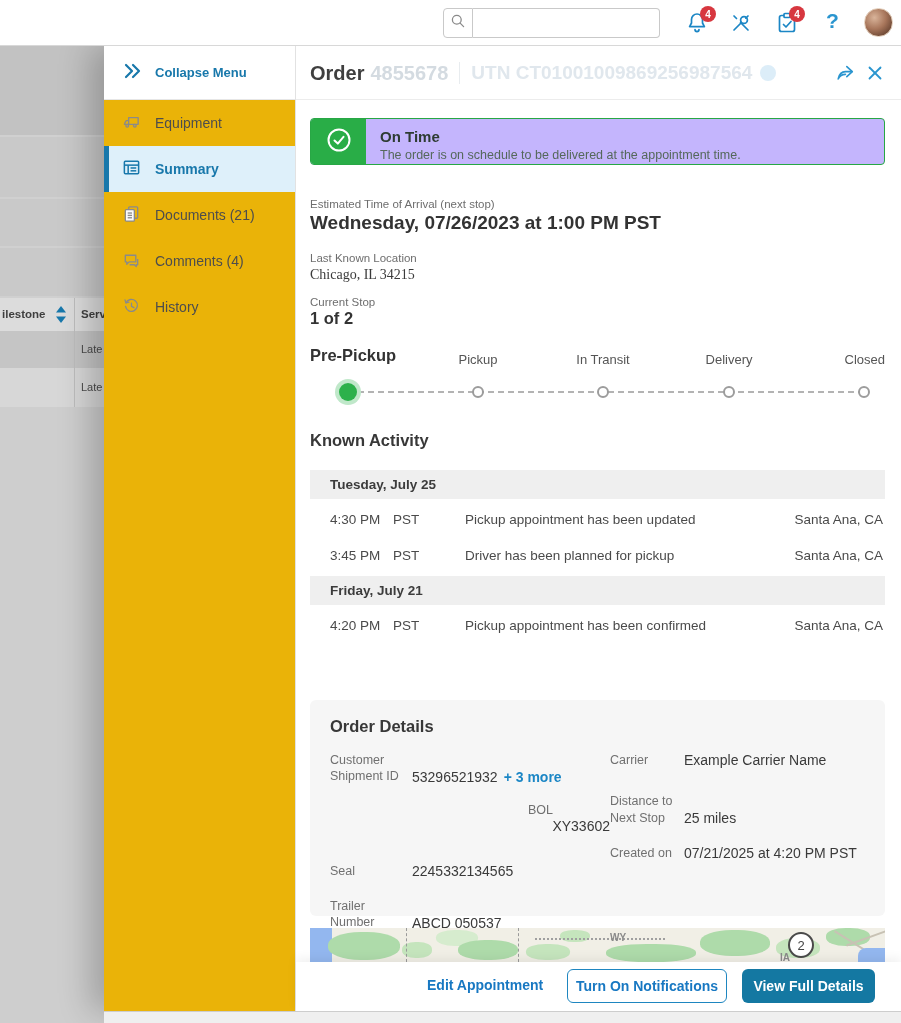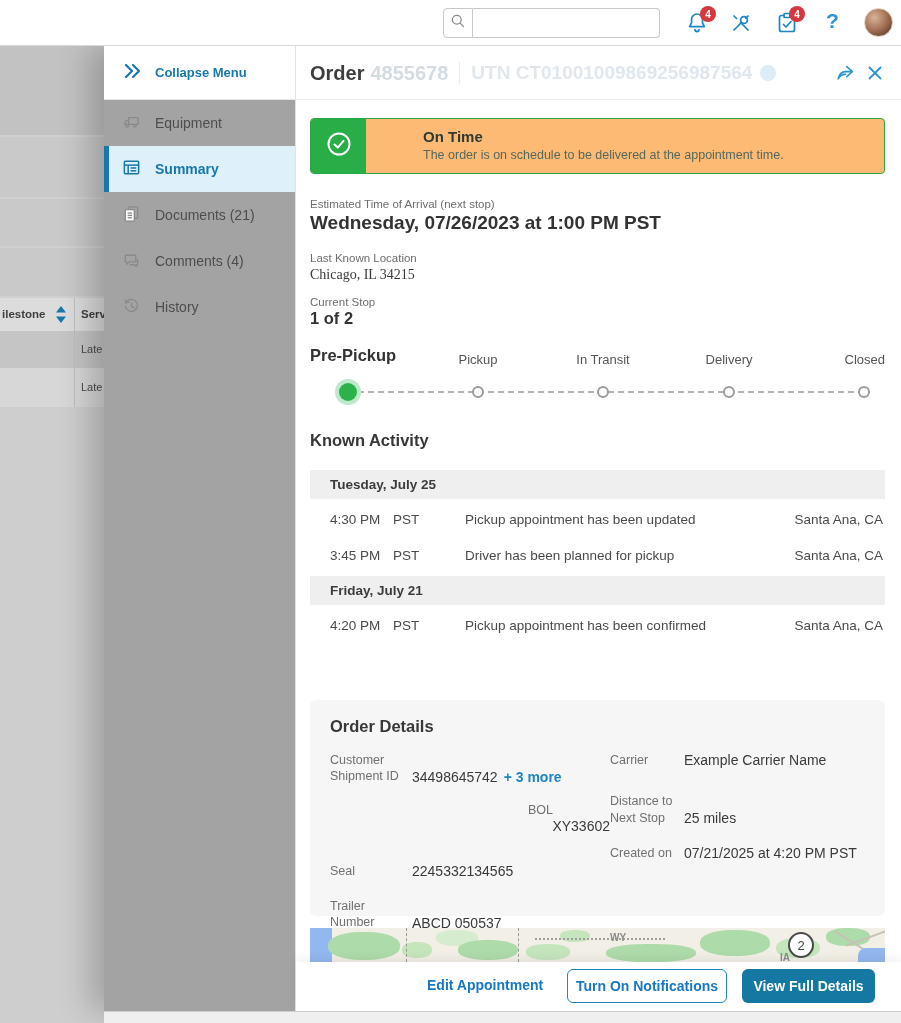--- a/index.html
+++ b/index.html
@@ -34,41 +34,41 @@
   .bg-colsep { position:absolute; left:74px; top:252px; width:1px; height:150px; background:#bdbdbd; }
   .bg-th .h2 { position:absolute; left:81px; top:0; line-height:33px; font-size:11.5px; font-weight:600; color:#3f3f3f; }
   .bg-late { position:absolute; left:81px; font-size:11px; color:#4a4a4a; }
   .bg-r1 .bg-late { top:12px; } .bg-r2 .bg-late { top:13px; }
 
   
   .drawer { position:absolute; left:104px; top:46px; width:797px; height:965px; background:#fff; box-shadow:-14px 0 30px rgba(0,0,0,.22); z-index:10; }
   .bottom-strip { position:absolute; left:104px; top:1011px; width:797px; height:12px; background:#efefef; border-top:1px solid #cdcdcd; z-index:10; }
 
   
-  .sidebar { position:absolute; left:0; top:0; width:192px; height:965px; background:#a3a3a3; border-right:1px solid #e2e2e2; }
+  .sidebar { position:absolute; left:0; top:0; width:192px; height:965px; background:#eab308; border-right:1px solid #e2e2e2; }
   .collapse-header { height:54px; background:#fff; border-bottom:1px solid #e6e6e6; display:flex; align-items:center; padding-left:18px; gap:13px; cursor:pointer; }
   .collapse-label { font-size:13px; font-weight:bold; color:#1878ab; }
   .menu-item { height:46px; display:flex; align-items:center; padding-left:18px; gap:14px; font-size:14px; color:#4d4d4d; position:relative; cursor:pointer; }
   .menu-item.active { background:#def0fa; color:#1878ab; font-weight:bold; }
   .menu-item.active::before { content:''; position:absolute; left:0; top:0; bottom:0; width:5px; background:#1878ab; }
 
   
   .main { position:absolute; left:192px; top:0; width:605px; height:965px; background:#fff; }
   .panel-header { position:absolute; left:0; top:0; width:605px; height:54px; border-bottom:1px solid #ececec; background:#fff; }
   .title-wrap { position:absolute; left:14px; top:0; height:54px; display:flex; align-items:center; font-size:20px; white-space:nowrap; }
   .t-prefix { color:#3f3f3f; font-weight:600; margin-right:6px; }
   .t-number { color:#d4dbe1; font-weight:600; margin-right:11px; }
   .t-sep { width:1px; height:22px; background:#e8ecef; margin-right:11px; }
   .t-utn { color:#e0e7ed; font-weight:600; font-size:19px; margin-right:8px; }
   .t-info { width:16px; height:16px; border-radius:50%; background:#dcedf8; }
   .hdr-btn { position:absolute; top:17px; width:20px; height:20px; cursor:pointer; }
   .share-btn { right:46px; } .close-btn { right:16px; }
 
   
-  .banner { position:absolute; left:14px; top:72px; width:575px; height:56px; border:1.5px solid #28a745; border-radius:4px; background:#fdba74; overflow:hidden; display:flex;gap:43px; }
+  .banner { position:absolute; left:14px; top:72px; width:575px; height:47px; border:1.5px solid #28a745; border-radius:4px; background:#c4b5fd; overflow:hidden; display:flex; }
   .banner-iconblock { width:55px; background:#29ad47; display:flex; align-items:center; justify-content:center; flex:0 0 55px; }
   .banner-text { padding:9px 0 0 14px; }
   .banner-title { font-size:15px; font-weight:bold; color:#2e3b33; }
   .banner-msg { font-size:12.5px; color:#55685b; margin-top:3px; }
 
   .f-label { position:absolute; left:14px; font-size:11.5px; color:#6e6e6e; }
   .eta-label { top:152px; }
   .eta-value { position:absolute; left:14px; top:166px; font-size:19px; font-weight:bold; color:#333; }
   .loc-label { top:206px; }
   .loc-value { position:absolute; left:14px; top:221px; font-size:14px; color:#3a3a3a;font-family:Liberation Serif, serif; }
@@ -367,21 +367,21 @@
         <span class="ev-loc">Santa Ana, CA</span>
       </div>
 
 
       <div class="details-card">
         <div class="details-title">Order Details</div>
         <div class="details-grid">
           <div class="dcol-left">
             <div class="field fl1">
               <span class="lbl">Customer Shipment ID</span>
-              <span class="val"><span>34498645742</span><span class="more-link">+ 3 more</span></span>
+              <span class="val"><span>53296521932</span><span class="more-link">+ 3 more</span></span>
             </div>
             <div class="field fl2">
               <span class="lbl">BOL</span>
               <span class="val">XY33602</span>
             </div>
             <div class="field fl3">
               <span class="lbl">Seal</span>
               <span class="val">2245332134565</span>
             </div>
             <div class="field">

